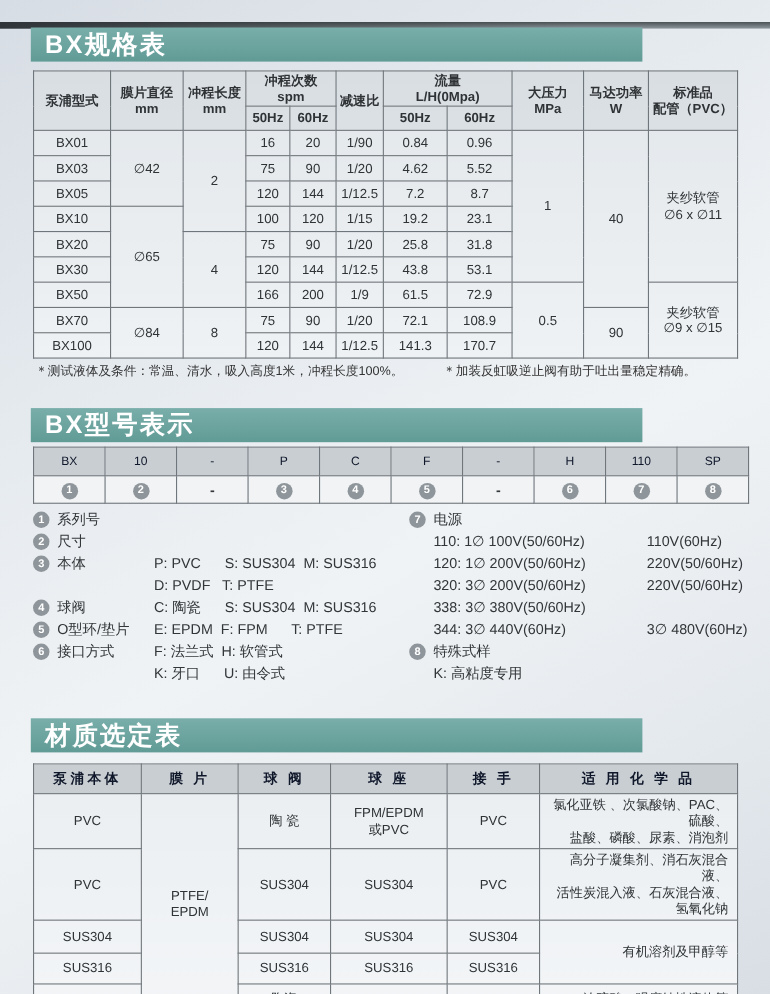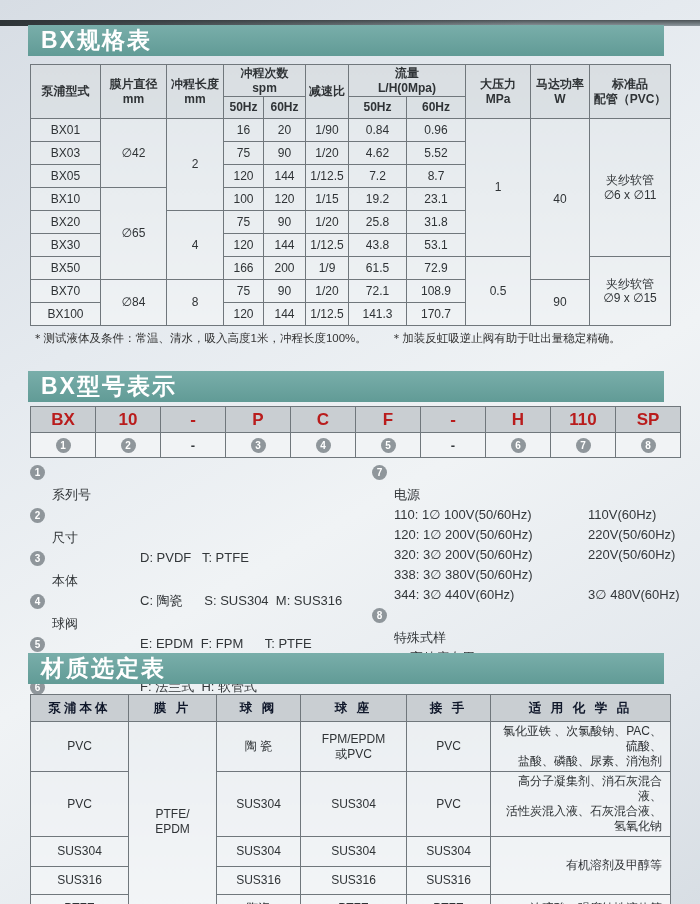--- a/index.html
+++ b/index.html
@@ -4,53 +4,53 @@
 <style>
   html,body{margin:0;padding:0;background:#ffffff;}
   #page{
     position:relative;width:700px;height:904px;overflow:hidden;
     font-family:"Liberation Sans","DejaVu Sans",sans-serif;color:#34383b;
     background:linear-gradient(150deg,#d7dde4 0%,#e5eaef 30%,#f0f3f5 55%,#e3e8ed 82%,#d8dee4 100%);
   }
   .topstrip{position:absolute;left:0;top:20px;width:700px;height:6px;
     background:linear-gradient(90deg,#2e3437,#69727700 75%),linear-gradient(180deg,#4c5356,#8d979d);}
   .secbar{
-    position:absolute;left:28px;width:636px;height:31px;
+    position:absolute;left:28px;width:556px;height:31px;
     background:linear-gradient(180deg,#79aeaa,#619b96);
     color:#ffffff;font-weight:bold;font-size:23px;line-height:31px;
     padding-left:13px;letter-spacing:2px;box-sizing:border-box;
   }
   table.grid{border-collapse:collapse;table-layout:fixed;position:absolute;left:30px;width:640px;}
   .grid th,.grid td{border:1px solid #70777c;text-align:center;vertical-align:middle;
     padding:0;overflow:hidden;}
   
   #spec{top:64px;background:linear-gradient(180deg,#e2e7eb,#eff2f4);font-size:12px;}
   #spec thead th{font-weight:bold;font-size:12px;line-height:1.2;white-space:pre-line;
     background:rgba(95,110,120,0.07);color:#2f3336;}
   #spec thead tr.h1{height:32px;}
   #spec thead tr.h2{height:22px;}
   #spec tbody tr{height:23px;margin-left:12px;}
   #spec tbody td{font-size:12px;color:#2f3336;white-space:pre-line;line-height:1.2;}
   
   .footnotes{position:absolute;left:32px;top:328px;width:640px;font-size:11.5px;color:#333;}
-  .footnotes .fline{display:flex;gap:24px;line-height:21px;white-space:nowrap;}
+  .footnotes .fline{display:flex;gap:36px;line-height:21px;white-space:nowrap;}
   
   #model{top:406px;}
   #model td{width:64px;}
-  #model tr.code-row td{height:25px;background:#c9ced2;font-weight:bold;font-size:17px;color:#b91c1c;}
+  #model tr.code-row td{height:25px;background:#c9ced2;font-weight:normal;font-size:11px;color:#0f172a;}
   #model tr.marker-row td{height:24px;background:#f1f3f5;font-weight:bold;font-size:13px;}
   .circle{display:inline-flex;width:15px;height:15px;border-radius:50%;background:#8f969b;
     color:#fff;font-size:10px;font-weight:bold;align-items:center;justify-content:center;line-height:1;}
   
   .legend{position:absolute;font-size:13px;color:#323639;}
   #legend-left{left:30px;top:462px;width:335px;}
   #legend-right{left:372px;top:462px;width:300px;}
   .l-item{display:flex;align-items:flex-start;line-height:20px;}
   .l-item .circle{margin:3px 7px 0 0;flex:none;}
-  .l-label{min-width:88px;flex:none;margin-top:23px;}
+  .l-label{min-width:88px;flex:none;}
   .defline{white-space:pre;line-height:20px;}
   .pl{white-space:pre;line-height:20px;padding-left:22px;}
   .pl .pa{display:inline-block;min-width:194px;}
   
   #material{top:694px;background:linear-gradient(180deg,#eaeef1,#f3f5f7);font-size:12px;}
   #material thead th{height:26px;background:#c9ced2;font-weight:bold;font-size:12.5px;color:#0f172a;
     letter-spacing:3px;}
   #material td{white-space:pre-line;line-height:1.25;color:#2f3336;}
   #material td.chem{text-align:right;padding:2px 8px;}
   #material tr.m1{height:36px;}
@@ -243,20 +243,21 @@
       <span class="l-label">系列号</span>
     </div>
     <div class="l-item">
       <span class="circle">2</span>
       <span class="l-label">尺寸</span>
     </div>
     <div class="l-item">
       <span class="circle">3</span>
       <span class="l-label">本体</span>
       <span class="l-defs">
+        <div class="defline">P: PVC      S: SUS304  M: SUS316</div>
         <div class="defline">D: PVDF   T: PTFE</div>
       </span>
     </div>
     <div class="l-item">
       <span class="circle">4</span>
       <span class="l-label">球阀</span>
       <span class="l-defs">
         <div class="defline">C: 陶瓷      S: SUS304  M: SUS316</div>
       </span>
     </div>

